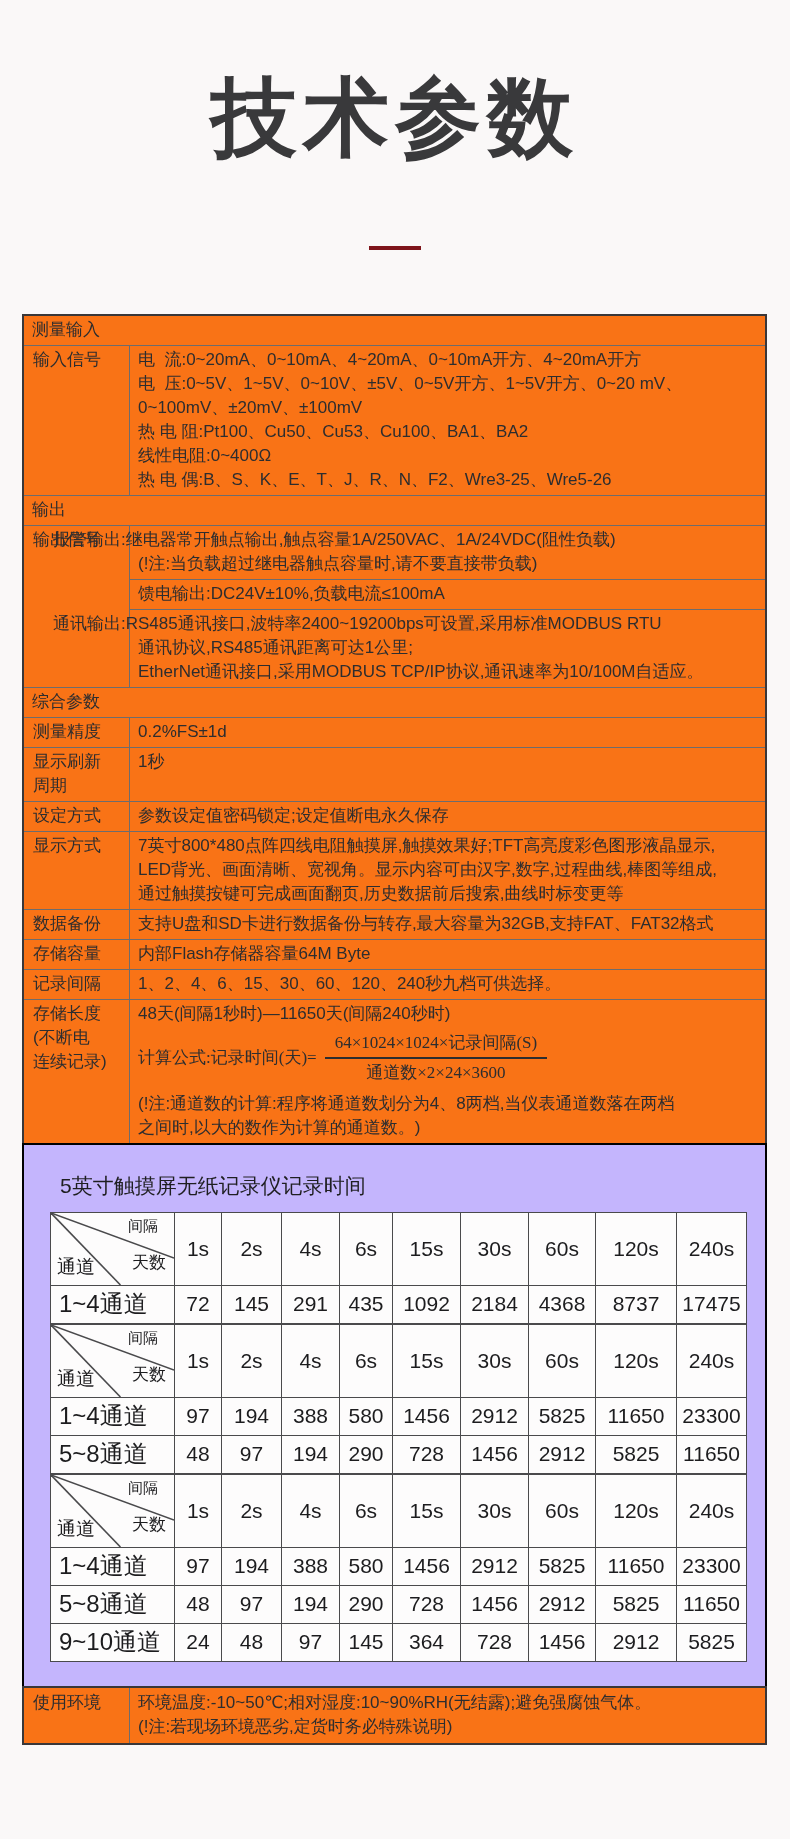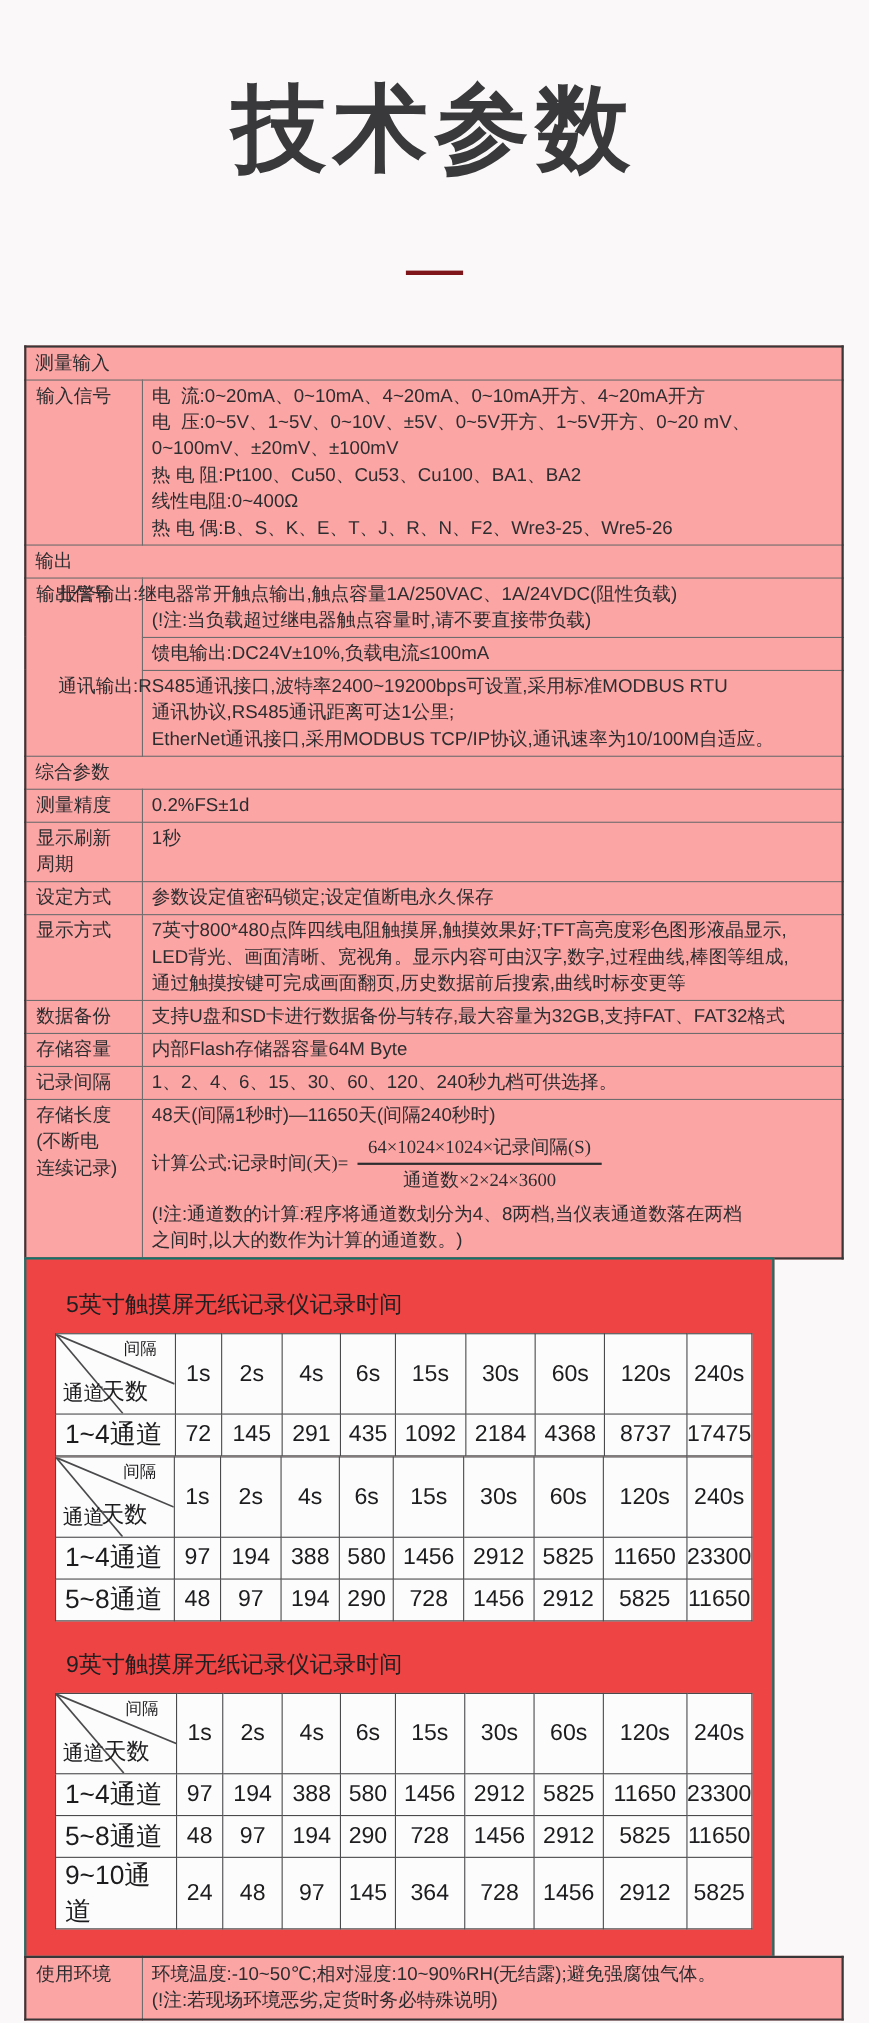--- a/index.html
+++ b/index.html
@@ -16,56 +16,56 @@
     color:#39393b;line-height:1.25;
   }
   .accent-bar{width:52px;height:4px;background:#7e151b;margin:74px auto 0;}
 
   
   table.spec{
     width:745px;margin:64px 0 0 22px;
     border-collapse:collapse;
     font-size:17px;line-height:24px;
     border:2px solid #3a3739;
-    background:#fca5a5;
+    background:#f97316;
   }
   table.spec td{
     border:1px solid #6e6c6d;
     padding:2px 8px 3px;
     vertical-align:top;
   }
   table.spec tr.sec td{height:22px;}
   table.spec td.lbl{width:88px;padding-left:9px;}
   .pre{white-space:pre-wrap;}
   .hang{padding-left:93px;text-indent:-85px;}
   .formula{display:flex;align-items:center;margin:5px 0 7px;font-family:Liberation Serif, serif;}
   .frac{display:inline-block;text-align:center;margin-left:8px;}
   .frac .num{display:block;border-bottom:2px solid #2d2d2f;padding:0 10px 2px;}
   .frac .den{display:block;padding-top:2px;}
 
   
   .rec-wrap{
-    width:682px;margin:-2px 0 0 22px;box-sizing:border-box;
-    border:2px solid #0f766e;
+    width:745px;margin:-2px 0 0 22px;box-sizing:border-box;
+    border:2px solid #000000;
     padding:2px 18px 24px 26px;
-    background:#ef4444;
+    background:#c4b5fd;
   }
   .rec-title{
     font-size:21px;font-weight:400;color:#1f1f21;
     margin:25px 0 12px 10px;
   }
   table.rec{border-collapse:collapse;width:100%;font-size:21px;color:#1c1c1e;background:#fdfcfc;}
   table.rec td{border:1px solid #4a4a4c;text-align:center;padding:0;}
   table.rec tr.head td{height:72px;}
   table.rec tr.data td{height:37px;}
   table.rec td.rl{text-align:left;padding-left:8px;font-size:24px;}
   td.corner{position:relative;}
   td.corner svg{position:absolute;left:0;top:0;width:100%;height:100%;display:block;}
   .c-top{position:absolute;top:4px;right:16px;font-size:15px;}
-  .c-mid{position:absolute;top:38px;right:24px;font-size:21px;}
+  .c-mid{position:absolute;top:38px;right:8px;font-size:17px;}
   .c-bot{position:absolute;bottom:5px;left:6px;font-size:19px;}
 
   
   table.env{margin-top:-2px;}
   table.env td{padding-top:3px;padding-bottom:4px;}
 </style>
 </head>
 <body>
 
 <div class="hdr">
@@ -267,21 +267,20 @@
       <td>290</td>
       <td>728</td>
       <td>1456</td>
       <td>2912</td>
       <td>5825</td>
       <td>11650</td>
     </tr>
   </tbody>
     </table>
 
-  <div class="rec-title">9英寸触摸屏无纸记录仪记录时间</div>
   <table class="rec">
     <colgroup>
         <col style="width:124px">
         <col style="width:47px">
         <col style="width:60px">
         <col style="width:58px">
         <col style="width:53px">
         <col style="width:68px">
         <col style="width:68px">
         <col style="width:67px">

